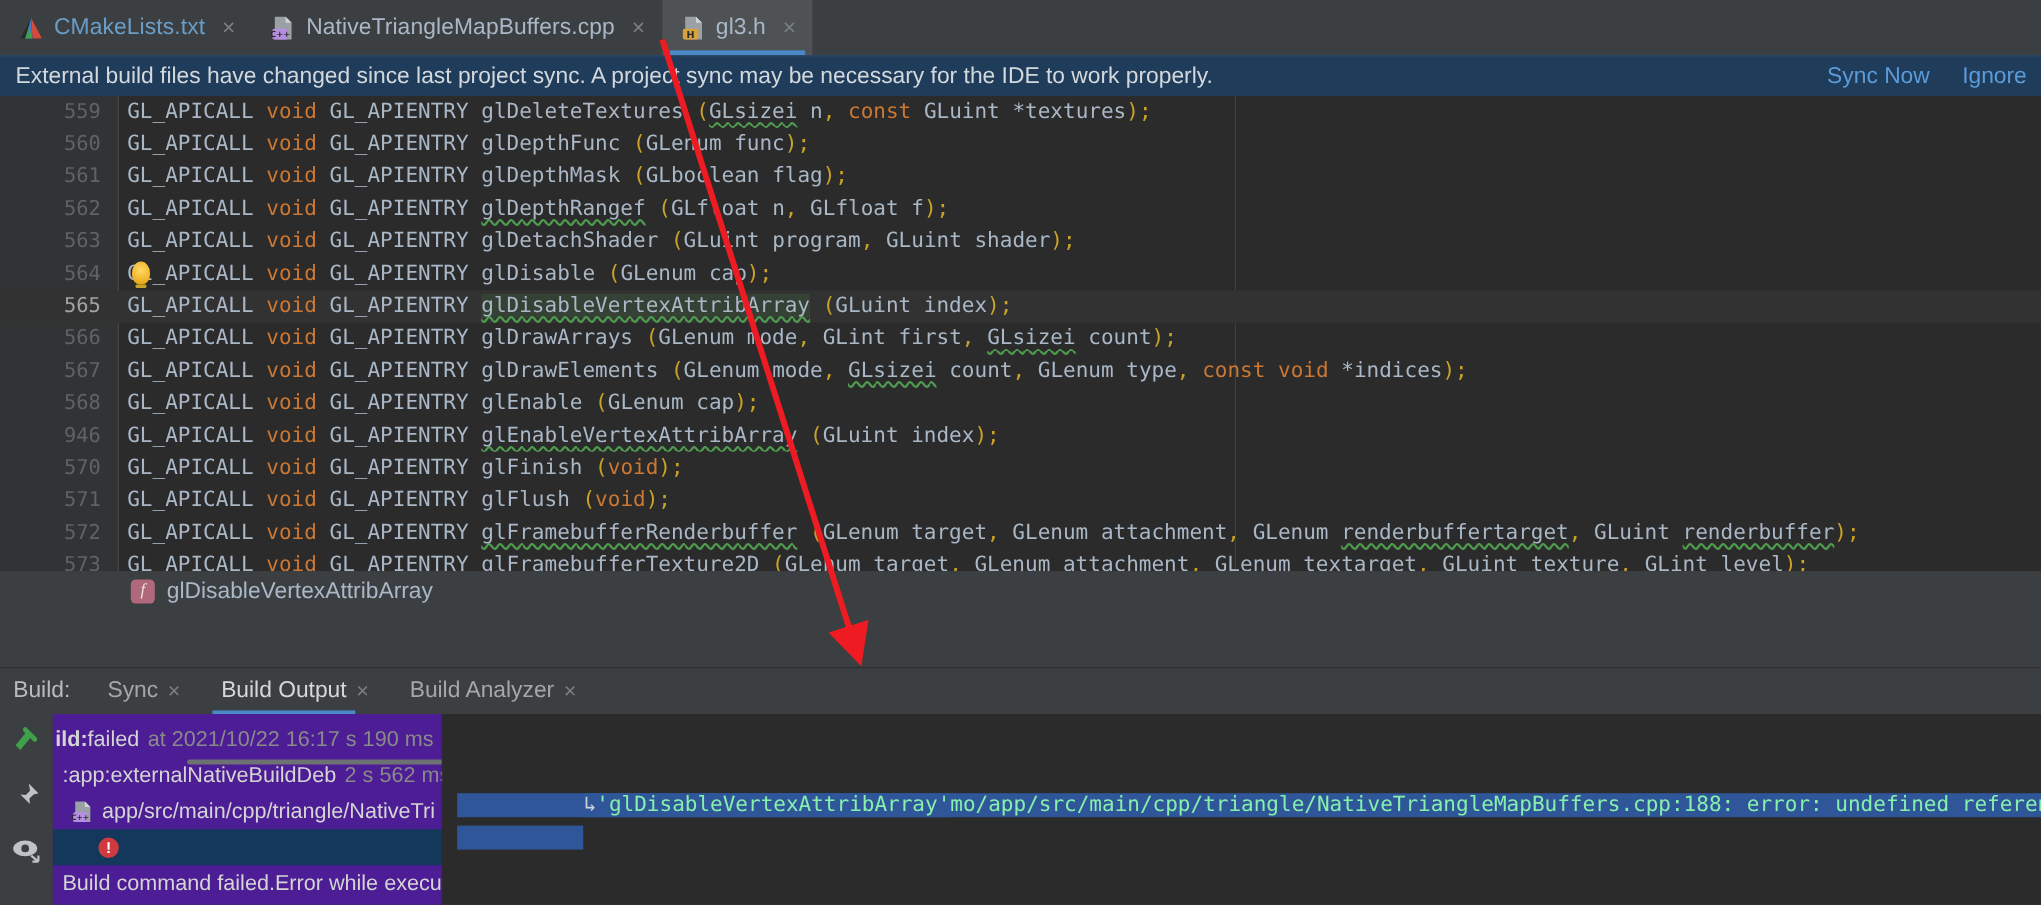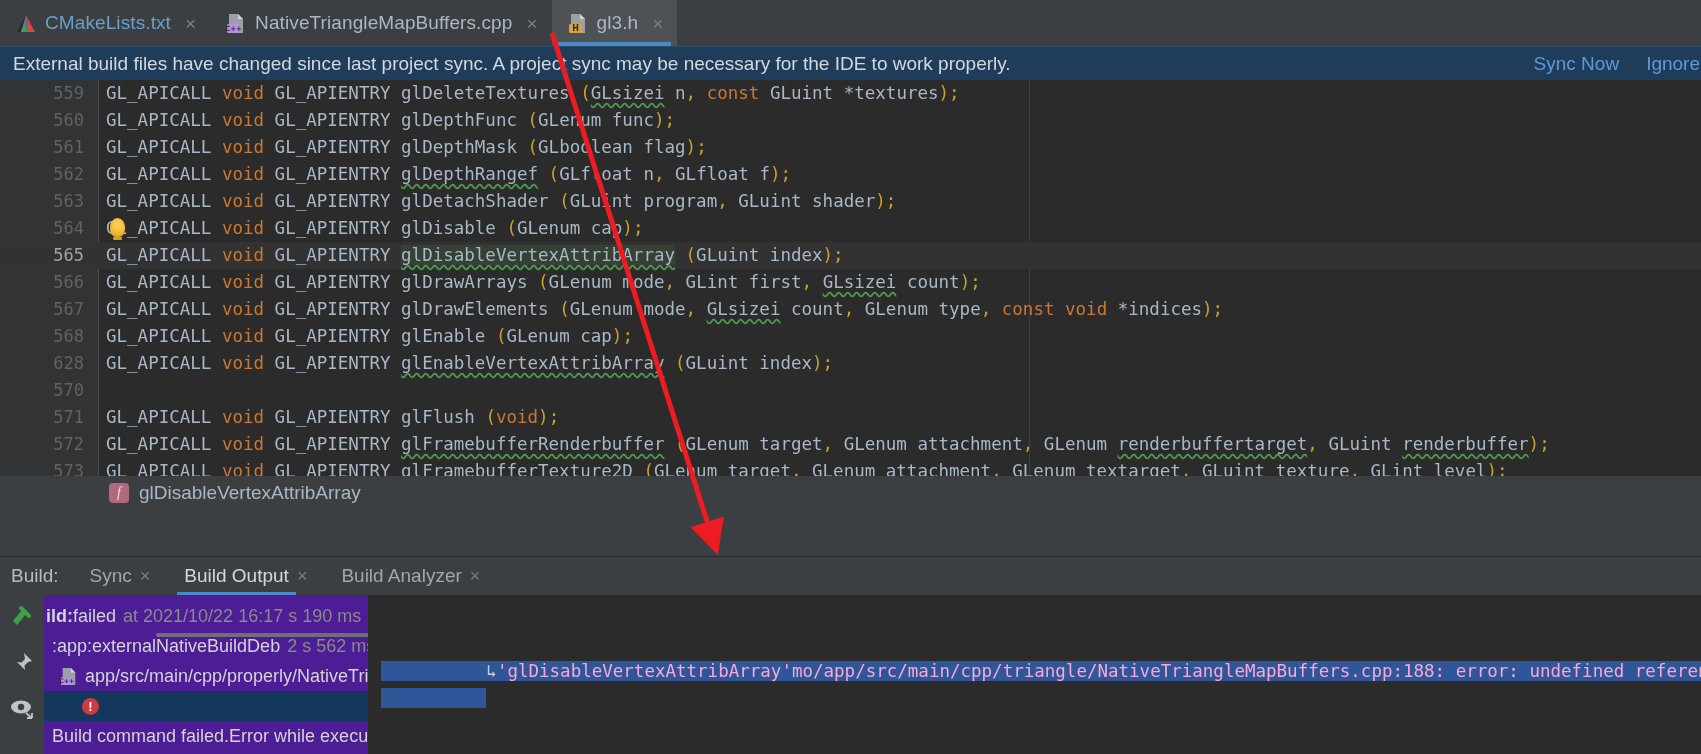--- a/index.html
+++ b/index.html
@@ -42,21 +42,21 @@
   .notif {
     position: absolute; top: 46px; left: 0; width: 1701px; height: 34px;
     background: #1f3c5b; display: flex; align-items: center;
     border-top: 1px solid #2e4a6a;
   }
   .notif-text {
     color: #d3d8dd; font-size: 19px; margin-left: 13px; white-space: nowrap;
   }
   .notif-actions {
     margin-left: auto; display: flex; align-items: center; gap: 27px;
-    padding-right: 1px; white-space: nowrap;
+    padding-right: 12px; white-space: nowrap;
   }
   .notif-link { color: #5b9bd8; font-size: 19px; }
 
   
   .editor {
     position: absolute; top: 80px; left: 0; width: 1701px; height: 396px;
     background: #2b2b2b; overflow: hidden;
   }
   .gutter {
     position: absolute; left: 0; top: 0; width: 98px; height: 100%;
@@ -176,21 +176,21 @@
   
   .console {
     position: absolute; top: 38px; left: 369px; right: 0; bottom: 0;
     background: #2b2b2b;
   }
   .console-line {
     font-family: "DejaVu Sans Mono", monospace; font-size: 17.5px;
     line-height: 27px; height: 27px; white-space: pre; padding-left: 12px;
   }
   .sel-bg { background: #2f5699; }
-  .c-red { color: #f9a8d4; }
+  .c-red { color: #86efac; }
   .c-link { color: #8fb7e8; text-decoration: underline; }
   .c-wrap { color: #c9d1d9; }
   .console-inner { position: relative; padding-top: 9px; }
   .divider-v {
     position: absolute; top: 38px; left: 368px; width: 1px; bottom: 0;
     background: #2b2b2b;
   }
 
   
   .arrow-layer {
@@ -261,22 +261,22 @@
         <div class="code-line"><span class="lnum">559</span><span class="ctext"><span class="id">GL_APICALL</span> <span class="kw">void</span> <span class="id">GL_APIENTRY</span> <span class="id">glDeleteTextures</span> <span class="par">(</span><span class="id squig">GLsizei</span> <span class="id">n</span><span class="par">,</span> <span class="kw">const</span> <span class="id">GLuint</span> <span class="pn">*</span><span class="id">textures</span><span class="par">)</span><span class="par">;</span></span></div>
         <div class="code-line"><span class="lnum">560</span><span class="ctext"><span class="id">GL_APICALL</span> <span class="kw">void</span> <span class="id">GL_APIENTRY</span> <span class="id">glDepthFunc</span> <span class="par">(</span><span class="id">GLenum</span> <span class="id">func</span><span class="par">)</span><span class="par">;</span></span></div>
         <div class="code-line"><span class="lnum">561</span><span class="ctext"><span class="id">GL_APICALL</span> <span class="kw">void</span> <span class="id">GL_APIENTRY</span> <span class="id">glDepthMask</span> <span class="par">(</span><span class="id">GLboolean</span> <span class="id">flag</span><span class="par">)</span><span class="par">;</span></span></div>
         <div class="code-line"><span class="lnum">562</span><span class="ctext"><span class="id">GL_APICALL</span> <span class="kw">void</span> <span class="id">GL_APIENTRY</span> <span class="id squig">glDepthRangef</span> <span class="par">(</span><span class="id">GLfloat</span> <span class="id">n</span><span class="par">,</span> <span class="id">GLfloat</span> <span class="id">f</span><span class="par">)</span><span class="par">;</span></span></div>
         <div class="code-line"><span class="lnum">563</span><span class="ctext"><span class="id">GL_APICALL</span> <span class="kw">void</span> <span class="id">GL_APIENTRY</span> <span class="id">glDetachShader</span> <span class="par">(</span><span class="id">GLuint</span> <span class="id">program</span><span class="par">,</span> <span class="id">GLuint</span> <span class="id">shader</span><span class="par">)</span><span class="par">;</span></span></div>
         <div class="code-line"><span class="lnum">564</span><span class="ctext"><span class="id">GL_APICALL</span> <span class="kw">void</span> <span class="id">GL_APIENTRY</span> <span class="id">glDisable</span> <span class="par">(</span><span class="id">GLenum</span> <span class="id">cap</span><span class="par">)</span><span class="par">;</span></span></div>
         <div class="code-line cur"><span class="lnum">565</span><span class="ctext"><span class="id">GL_APICALL</span> <span class="kw">void</span> <span class="id">GL_APIENTRY</span> <span class="id hl-ident squig">glDisableVertexAttribArray</span> <span class="par">(</span><span class="id">GLuint</span> <span class="id">index</span><span class="par">)</span><span class="par">;</span></span></div>
         <div class="code-line"><span class="lnum">566</span><span class="ctext"><span class="id">GL_APICALL</span> <span class="kw">void</span> <span class="id">GL_APIENTRY</span> <span class="id">glDrawArrays</span> <span class="par">(</span><span class="id">GLenum</span> <span class="id">mode</span><span class="par">,</span> <span class="id">GLint</span> <span class="id">first</span><span class="par">,</span> <span class="id squig">GLsizei</span> <span class="id">count</span><span class="par">)</span><span class="par">;</span></span></div>
         <div class="code-line"><span class="lnum">567</span><span class="ctext"><span class="id">GL_APICALL</span> <span class="kw">void</span> <span class="id">GL_APIENTRY</span> <span class="id">glDrawElements</span> <span class="par">(</span><span class="id">GLenum</span> <span class="id">mode</span><span class="par">,</span> <span class="id squig">GLsizei</span> <span class="id">count</span><span class="par">,</span> <span class="id">GLenum</span> <span class="id">type</span><span class="par">,</span> <span class="kw">const</span> <span class="kw">void</span> <span class="pn">*</span><span class="id">indices</span><span class="par">)</span><span class="par">;</span></span></div>
         <div class="code-line"><span class="lnum">568</span><span class="ctext"><span class="id">GL_APICALL</span> <span class="kw">void</span> <span class="id">GL_APIENTRY</span> <span class="id">glEnable</span> <span class="par">(</span><span class="id">GLenum</span> <span class="id">cap</span><span class="par">)</span><span class="par">;</span></span></div>
-        <div class="code-line"><span class="lnum">628</span><span class="ctext"><span class="id">GL_APICALL</span> <span class="kw">void</span> <span class="id">GL_APIENTRY</span> <span class="id squig">glEnableVertexAttribArray</span> <span class="par">(</span><span class="id">GLuint</span> <span class="id">index</span><span class="par">)</span><span class="par">;</span></span></div>
-        <div class="code-line"><span class="lnum">570</span></div>
+        <div class="code-line"><span class="lnum">946</span><span class="ctext"><span class="id">GL_APICALL</span> <span class="kw">void</span> <span class="id">GL_APIENTRY</span> <span class="id squig">glEnableVertexAttribArray</span> <span class="par">(</span><span class="id">GLuint</span> <span class="id">index</span><span class="par">)</span><span class="par">;</span></span></div>
+        <div class="code-line"><span class="lnum">570</span><span class="ctext"><span class="id">GL_APICALL</span> <span class="kw">void</span> <span class="id">GL_APIENTRY</span> <span class="id">glFinish</span> <span class="par">(</span><span class="kw">void</span><span class="par">)</span><span class="par">;</span></span></div>
         <div class="code-line"><span class="lnum">571</span><span class="ctext"><span class="id">GL_APICALL</span> <span class="kw">void</span> <span class="id">GL_APIENTRY</span> <span class="id">glFlush</span> <span class="par">(</span><span class="kw">void</span><span class="par">)</span><span class="par">;</span></span></div>
         <div class="code-line"><span class="lnum">572</span><span class="ctext"><span class="id">GL_APICALL</span> <span class="kw">void</span> <span class="id">GL_APIENTRY</span> <span class="id squig">glFramebufferRenderbuffer</span> <span class="par">(</span><span class="id">GLenum</span> <span class="id">target</span><span class="par">,</span> <span class="id">GLenum</span> <span class="id">attachment</span><span class="par">,</span> <span class="id">GLenum</span> <span class="id squig">renderbuffertarget</span><span class="par">,</span> <span class="id">GLuint</span> <span class="id squig">renderbuffer</span><span class="par">)</span><span class="par">;</span></span></div>
         <div class="code-line"><span class="lnum">573</span><span class="ctext"><span class="id">GL_APICALL</span> <span class="kw">void</span> <span class="id">GL_APIENTRY</span> <span class="id">glFramebufferTexture2D</span> <span class="par">(</span><span class="id">GLenum</span> <span class="id">target</span><span class="par">,</span> <span class="id">GLenum</span> <span class="id">attachment</span><span class="par">,</span> <span class="id">GLenum</span> <span class="id squig">textarget</span><span class="par">,</span> <span class="id">GLuint</span> <span class="id">texture</span><span class="par">,</span> <span class="id">GLint</span> <span class="id">level</span><span class="par">)</span><span class="par">;</span></span></div>
       </div>
 
     <div class="bulb" style="top:138px"></div>
   </div>
 
   <div class="breadcrumb">
     <span class="crumb-icon">f</span>
@@ -339,21 +339,21 @@
           </div>
           <div class="tree-row tr-ind2">
             <span style="display: inline-flex; margin-right: 7px;">
               <svg width="18" height="19" viewBox="0 0 20 21">
                 <path d="M3 1 h9 l5 5 v14 h-14 z" fill="#9aa0a6"></path>
                 <path d="M12 1 l5 5 h-5 z" fill="#cfd4d8"></path>
                 <rect x="1" y="11" width="13" height="9" rx="1.5" fill="#b48ee0"></rect>
                 <text x="7.5" y="18.2" font-size="7" font-family="DejaVu Sans, sans-serif" fill="#2b2b2b" text-anchor="middle" font-weight="bold">C++</text>
               </svg>
             </span>
-            <span class="tr-main">app/src/main/cpp/properly/NativeTri</span>
+            <span class="tr-main">app/src/main/cpp/triangle/NativeTri</span>
           </div>
           <div class="tree-row tr-ind3 sel">
             <span class="err-dot">!</span>
           </div>
           <div class="tree-row tr-ind1">
             <span class="tr-main">Build command failed.Error while execut</span>
           </div>
         </div>
     </div>
 

